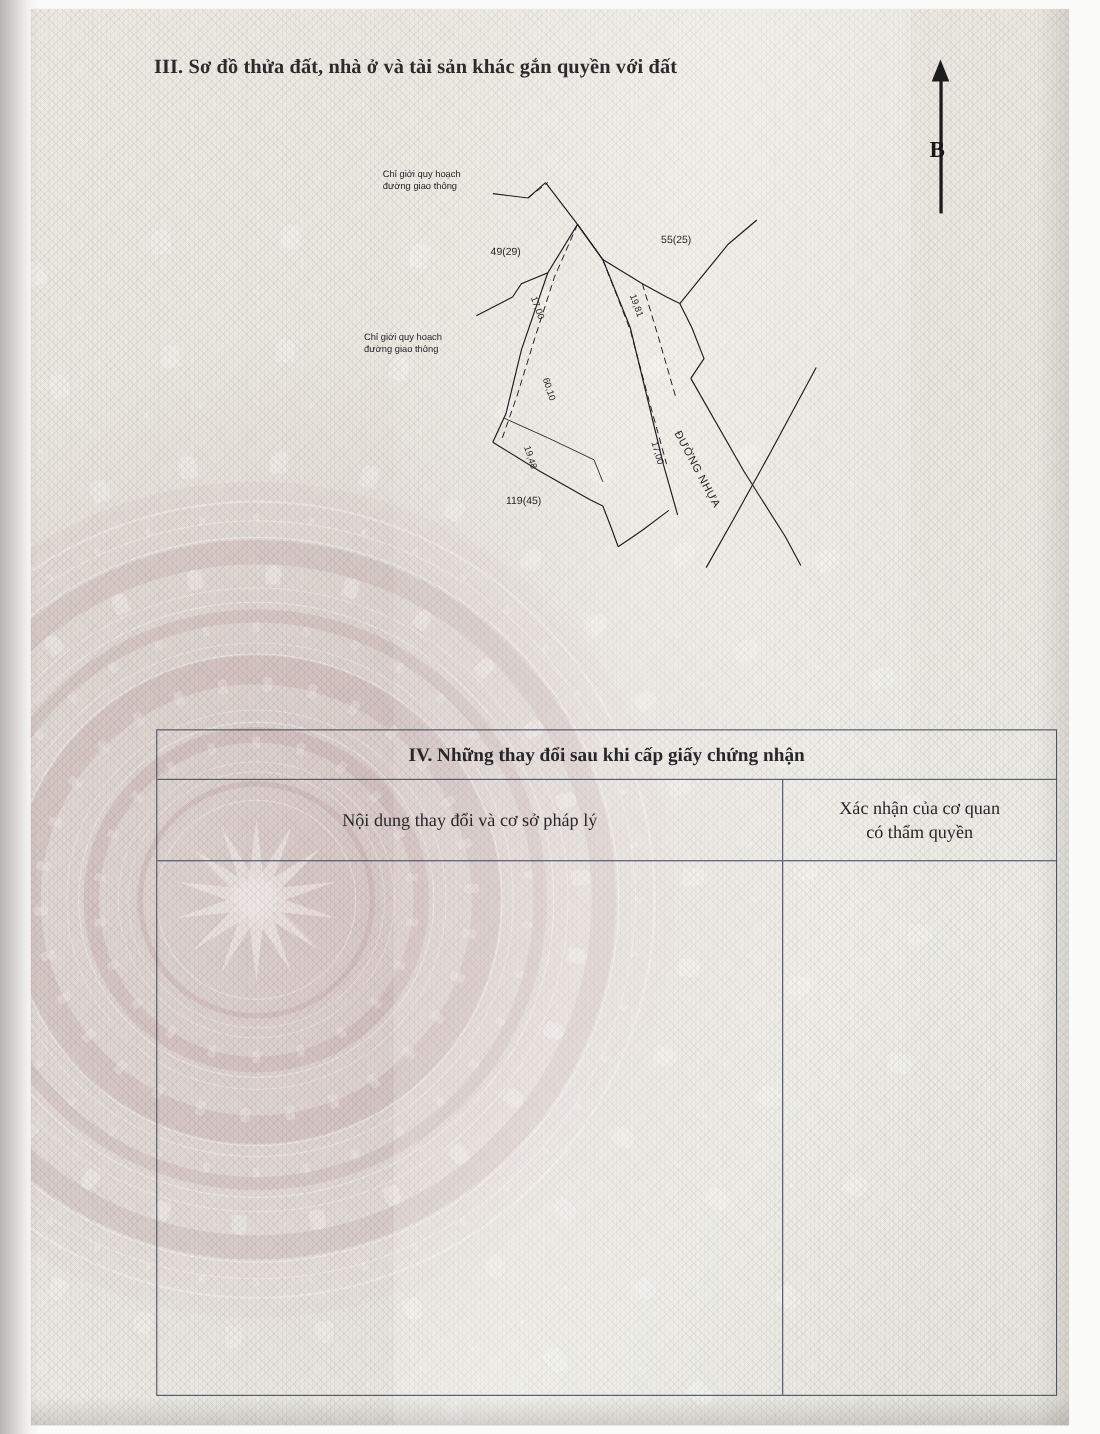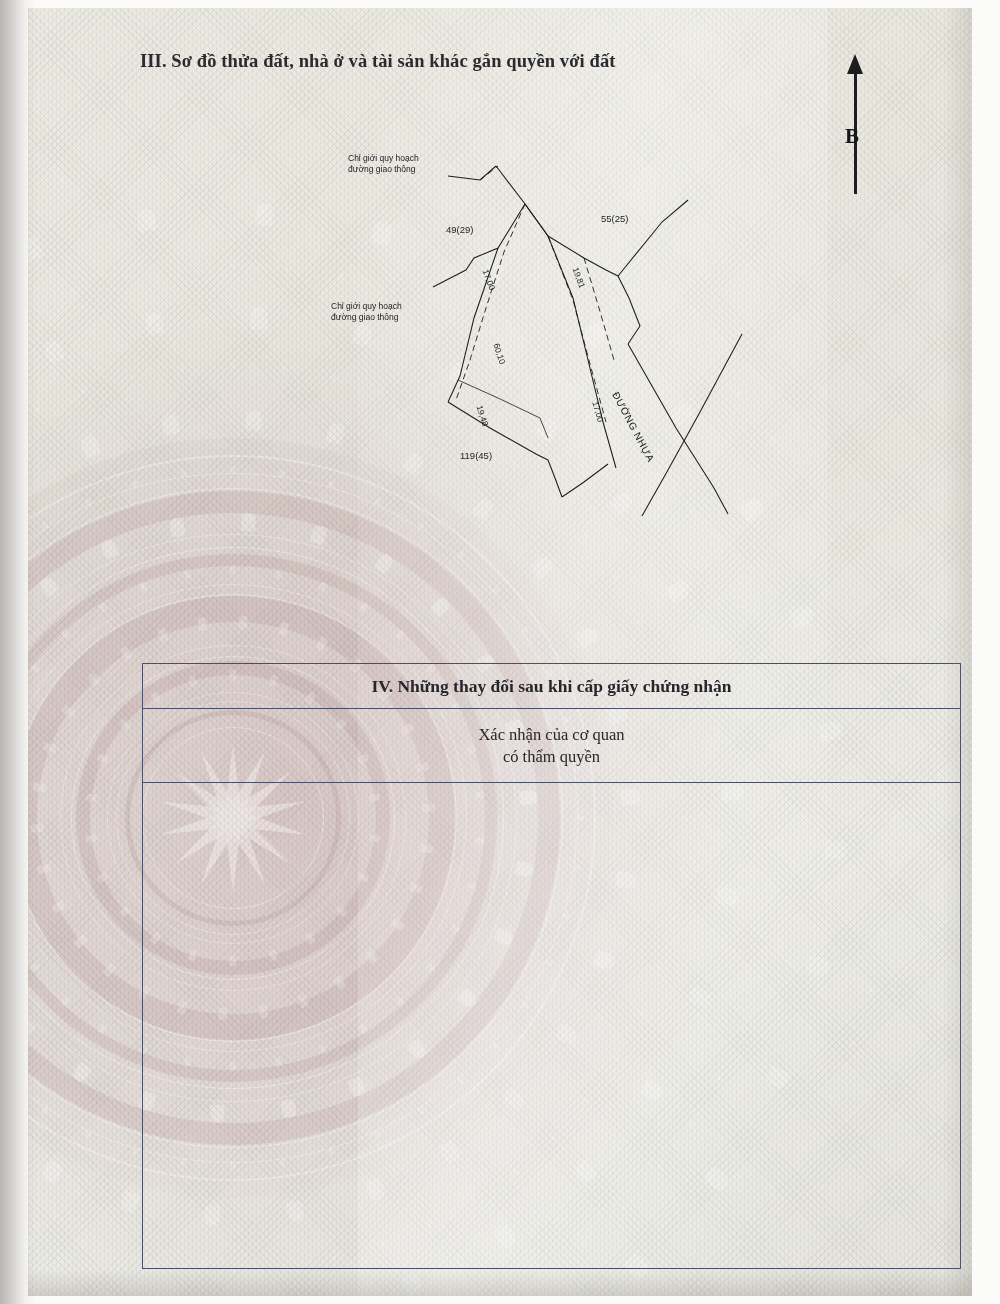--- a/index.html
+++ b/index.html
@@ -725,20 +725,26 @@
       <div class="dim" style="left:456px; top:396px; transform:rotate(72deg); transform-origin:left top;">19,48</div>
 
       <div class="road-label" style="left:592px; top:382px; transform:rotate(62deg); transform-origin:left top;">ĐƯỜNG NHỰA</div>
     </div>
 
     <div class="table-iv">
       <div class="tbl-head">
         <div class="t">IV. Những thay đổi sau khi cấp giấy chứng nhận</div>
       </div>
       <div class="tbl-cols">
+        <div class="col-left">
+          <div class="col-head">
+            <div class="t">Nội dung thay đổi và cơ sở pháp lý</div>
+          </div>
+          <div class="col-body"></div>
+        </div>
         <div class="col-right">
           <div class="col-head">
             <div class="t" style="white-space:pre-line;">Xác nhận của cơ quan
 có thẩm quyền</div>
           </div>
           <div class="col-body"></div>
         </div>
       </div>
     </div>
 

